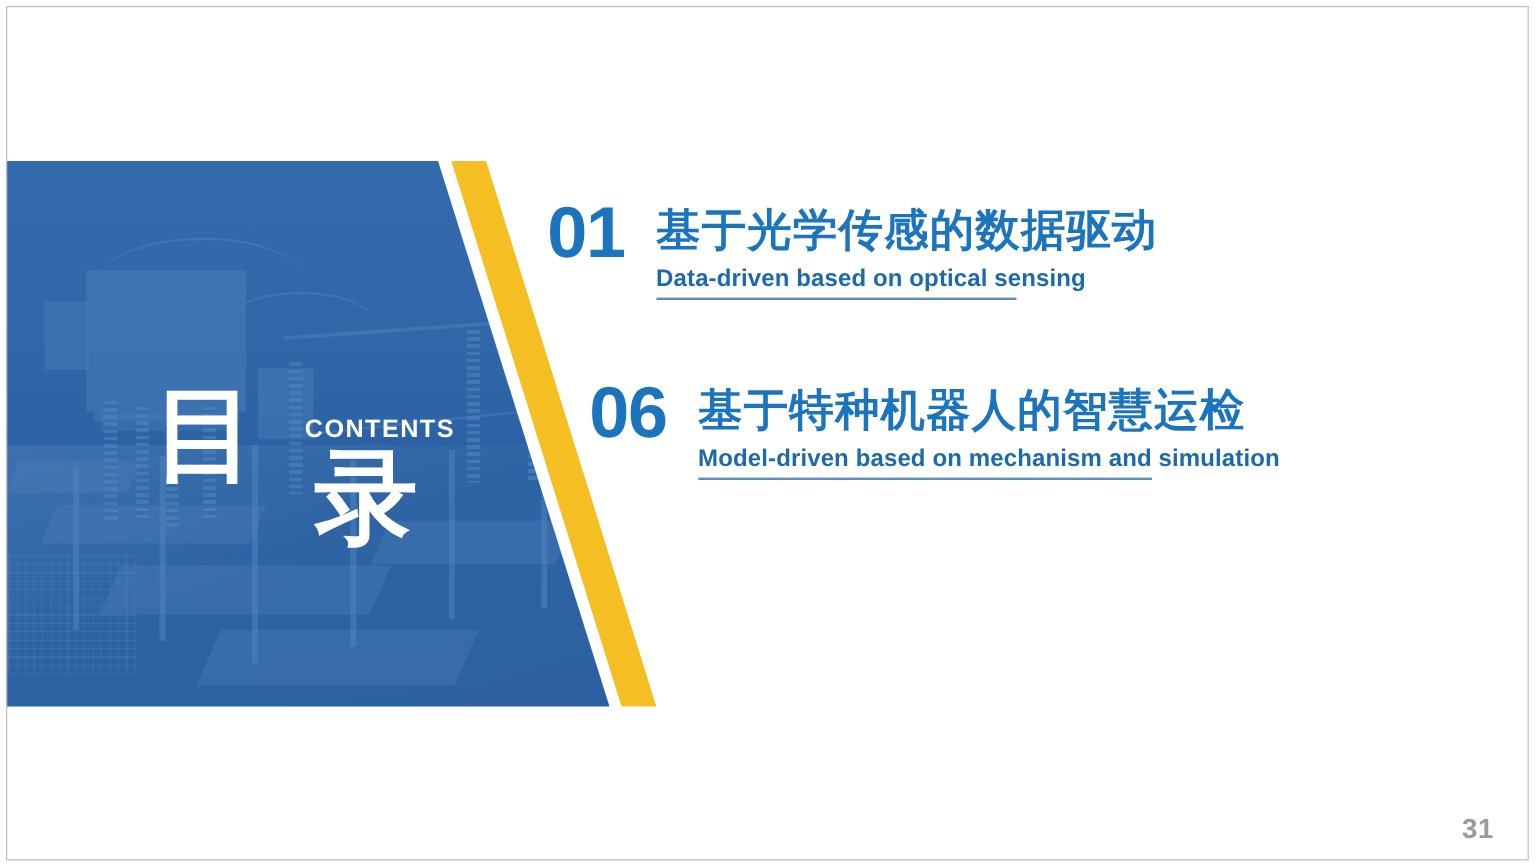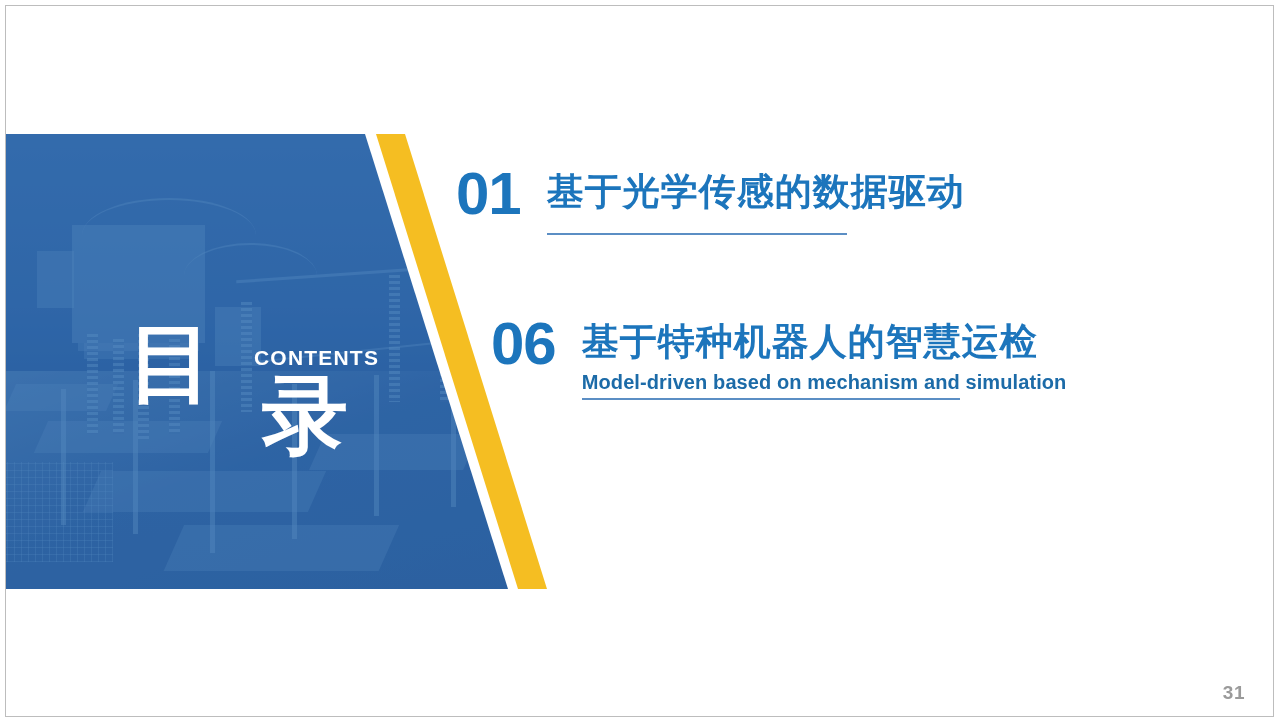--- a/index.html
+++ b/index.html
@@ -269,21 +269,21 @@
   
   .item-1 .title-underline { width: 300px; }
   .item-2 .title-underline { width: 378px; }
   .item-3 .title-underline { width: 385px; }
 
   
   #page-number {
     position: absolute;
     right: 28px;
     bottom: 12px;
-    font-size: 19px;
+    font-size: 23px;
     font-weight: 700;
     color: #9a9a9a;
     letter-spacing: .5px;
   }
 </style>
 </head>
 <body>
 
 <div id="slide">
 
@@ -329,20 +329,21 @@
     <span id="cn-lu">录</span>
   </div>
 
   <div id="agenda">
 
     <div class="agenda-item item-1">
       <span class="item-num blue-num">01</span>
       <span class="item-text">
         <div class="title-cn blue-title">基于光学传感的数据驱动</div>
         <span class="title-en-wrap">
+          <span class="title-en blue-sub">Data-driven based on optical sensing</span>
           <span class="title-underline"></span>
         </span>
       </span>
     </div>
 
     <div class="agenda-item item-2">
       <span class="item-num blue-num">06</span>
       <span class="item-text">
         <div class="title-cn blue-title">基于特种机器人的智慧运检</div>
         <span class="title-en-wrap">

